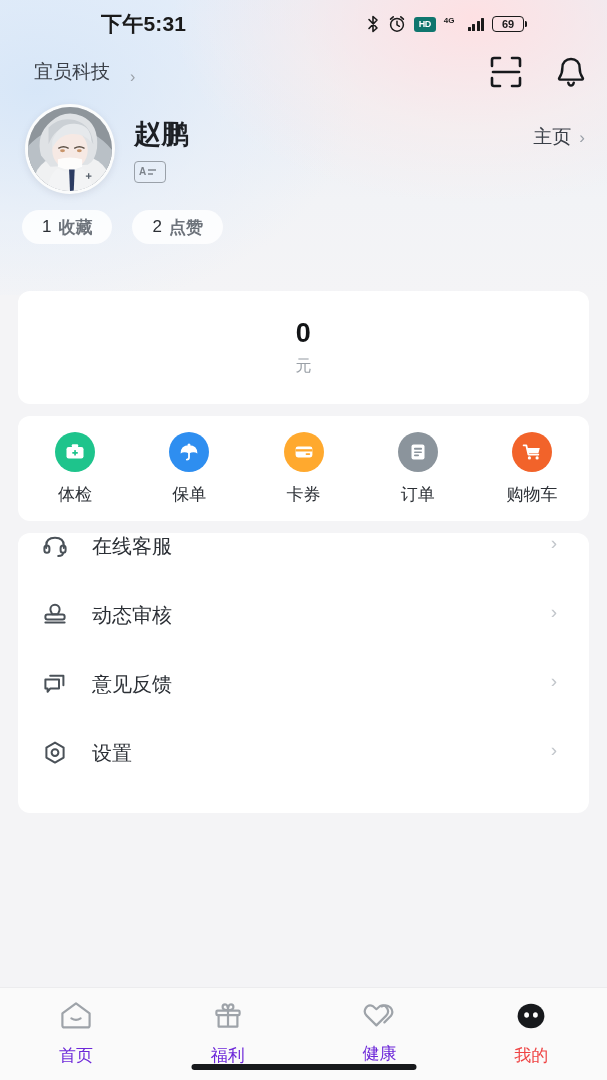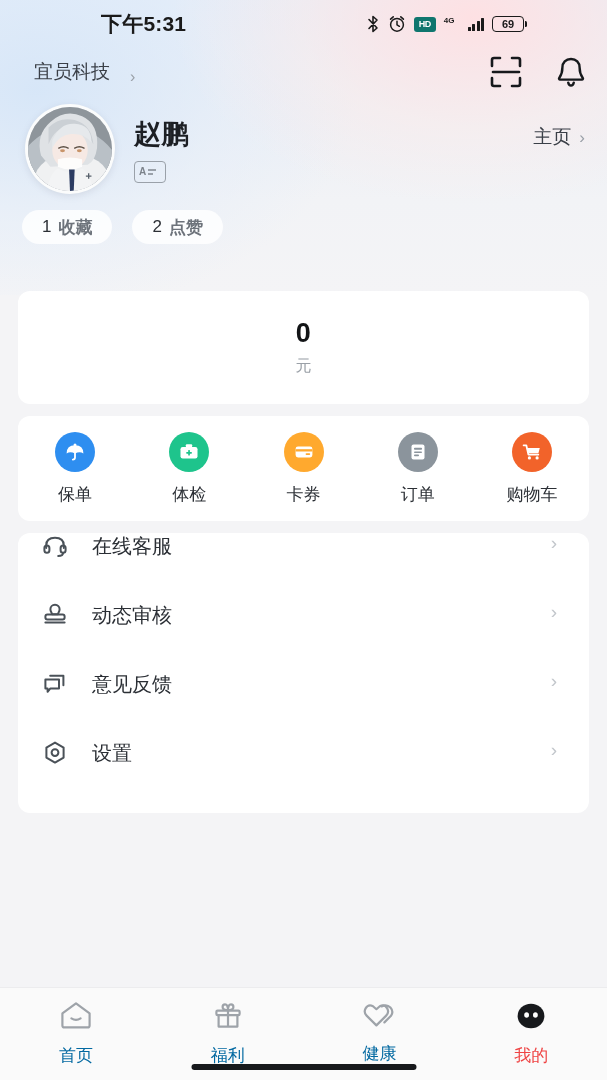--- a/index.html
+++ b/index.html
@@ -246,21 +246,21 @@
     z-index: 6;
   }
   .tab {
     flex: 1;
     display: flex; flex-direction: column;
     align-items: center; justify-content: flex-start;
     padding-top: 12px;
     gap: 8px;
     cursor: pointer;
   }
-  .tab .tlbl { font-size: 17px; color: #0369a1; }
+  .tab .tlbl { font-size: 17px; color: #6d28d9; }
   .tab.active .tlbl { color: #ef4444; font-weight: normal; }
   .home-indicator {
     position: absolute;
     bottom: 10px; left: 50%;
     transform: translateX(-50%);
     width: 225px; height: 6px;
     border-radius: 3px;
     background: #17191c;
     z-index: 7;
   }
@@ -375,39 +375,39 @@
 
 <div class="card card-balance">
   <div class="bal-cell">
     <div class="bal-num">0</div>
     <div class="bal-lbl">元</div>
   </div>
 </div>
 
 <div class="card card-actions">
   <div class="act">
-    <div class="act-ic" style="background:#2e8ef0">
-      <svg width="22" height="22" viewBox="0 0 22 22">
-        <path d="M2.6 12.4 Q2.6 4.2 11 4.2 Q19.4 4.2 19.4 12.4 Q15.8 10.3 11 12.4 Q6.2 10.3 2.6 12.4 Z" fill="#fff"></path>
-        <path d="M11 12 L11 16.6 Q11 18.6 8.8 18.6" fill="none" stroke="#fff" stroke-width="1.8" stroke-linecap="round"></path>
-        <circle cx="11" cy="4.1" r="1.5" fill="#fff"></circle>
-      </svg>
-    </div>
-    <div class="act-lbl">保单</div>
-  </div>
-  <div class="act">
     <div class="act-ic" style="background:#1ec48c">
       <svg width="22" height="22" viewBox="0 0 22 22">
         <rect x="2.5" y="6" width="17" height="11.5" rx="2.2" fill="#fff"></rect>
         <rect x="7.8" y="3.2" width="6.4" height="3.2" rx="1.1" fill="#fff"></rect>
         <rect x="10.2" y="9" width="1.7" height="5.6" rx="0.6" fill="#1ec48c"></rect>
         <rect x="8.2" y="11" width="5.7" height="1.7" rx="0.6" fill="#1ec48c"></rect>
       </svg>
     </div>
     <div class="act-lbl">体检</div>
+  </div>
+  <div class="act">
+    <div class="act-ic" style="background:#2e8ef0">
+      <svg width="22" height="22" viewBox="0 0 22 22">
+        <path d="M2.6 12.4 Q2.6 4.2 11 4.2 Q19.4 4.2 19.4 12.4 Q15.8 10.3 11 12.4 Q6.2 10.3 2.6 12.4 Z" fill="#fff"></path>
+        <path d="M11 12 L11 16.6 Q11 18.6 8.8 18.6" fill="none" stroke="#fff" stroke-width="1.8" stroke-linecap="round"></path>
+        <circle cx="11" cy="4.1" r="1.5" fill="#fff"></circle>
+      </svg>
+    </div>
+    <div class="act-lbl">保单</div>
   </div>
   <div class="act">
     <div class="act-ic" style="background:#ffa92e">
       <svg width="22" height="22" viewBox="0 0 22 22">
         <rect x="2.6" y="5.6" width="16.8" height="10.8" rx="2.4" fill="#fff"></rect>
         <rect x="2.6" y="8.2" width="16.8" height="2.3" fill="#ffa92e"></rect>
         <rect x="12.6" y="12.2" width="4.6" height="1.8" rx="0.9" fill="#ffa92e"></rect>
       </svg>
     </div>
     <div class="act-lbl">卡券</div>

